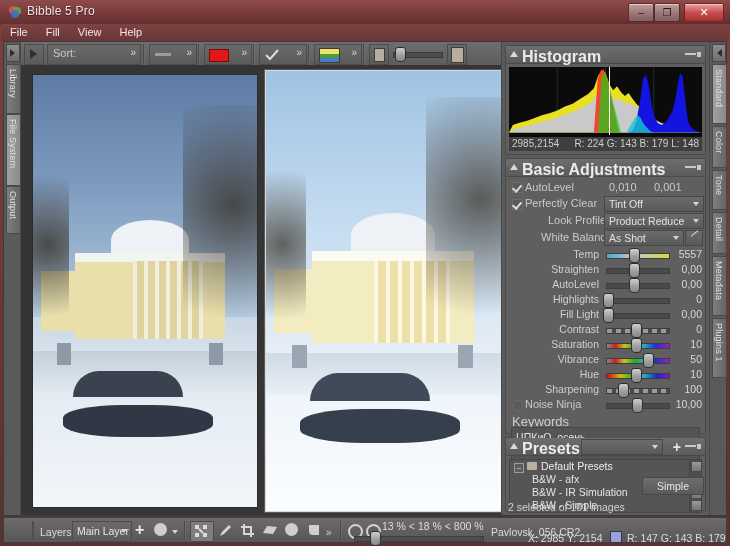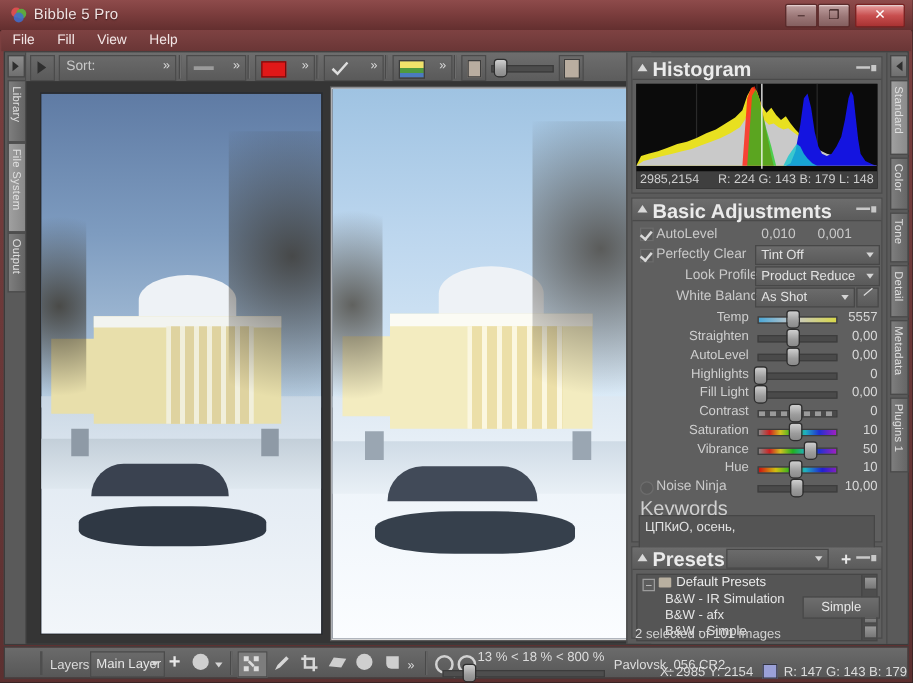--- a/index.html
+++ b/index.html
@@ -117,21 +117,21 @@
   .combo{position:absolute;height:14px;background:linear-gradient(180deg,#6b6b6b,#5a5a5a);
          border:1px solid #474747;color:#e2e2e2;font-size:10.5px;}
   .combo .cv{position:absolute;left:4px;top:1px;text-align:center;}
   .combo .ca{position:absolute;right:4px;top:5px;border-top:4px solid #d5d5d5;
         border-left:3px solid transparent;border-right:3px solid transparent;}
   .picker{position:absolute;width:16px;height:14px;background:linear-gradient(180deg,#6b6b6b,#5a5a5a);
           border:1px solid #474747;}
   .picker:after{content:"";position:absolute;left:4px;top:2px;width:9px;height:1px;background:#dcdcdc;
           transform:rotate(-40deg);}
 
-  .kw-label{position:absolute;left:6px;top:0;font-size:16px;color:#cfcfcf;}
+  .kw-label{position:absolute;left:6px;top:0;font-size:13px;color:#cfcfcf;}
   #kwbox{position:absolute;left:5px;right:5px;top:13px;height:36px;background:#545454;
          border:1px solid #464646;color:#e2e2e2;font-size:10.5px;padding:3px 4px;box-sizing:border-box;}
 
   
   #presetlist{position:relative;margin:3px;height:52px;background:#555;border:1px solid #464646;
               overflow:hidden;}
   #presetlist .pr{height:13px;line-height:13px;font-size:10.5px;color:#e4e4e4;padding-left:22px;}
   #presetlist .pr.root{padding-left:6px;color:#ededed;}
   #presetlist .sb{position:absolute;right:0;top:0;bottom:0;width:11px;background:#4e4e4e;border-left:1px solid #444;}
   #presetlist .sb .b{position:absolute;left:1px;width:9px;height:9px;
@@ -400,20 +400,26 @@
                 <div class="slider" style="left:100px;width:62px;background:linear-gradient(90deg,#888 0%,#d02020 14%,#d0c020 28%,#20b020 44%,#20b0c0 60%,#2030d0 78%,#a020c0 100%);"></div>
                 <div class="knob" style="left:137px;"></div>
                 <span class="val">50</span>
               </div>
               <div class="row">
                 <span class="lbl" style="right:106px;">Hue</span>
                 <div class="slider" style="left:100px;width:62px;background:linear-gradient(90deg,#d01010,#d0c010 22%,#20b020 42%,#20b0c0 60%,#2020d0 82%,#8020c0 100%);"></div>
                 <div class="knob" style="left:125px;"></div>
                 <span class="val">10</span>
               </div>
+              <div class="row">
+                <span class="lbl" style="right:106px;">Sharpening</span>
+                <div class="slider" style="left:100px;width:62px;background:repeating-linear-gradient(90deg,#9a9a9a 0 5px,#4a4a4a 5px 9px);"></div>
+                <div class="knob" style="left:112px;"></div>
+                <span class="val">100</span>
+              </div>
             </div>
 
           <div class="row" style="height:16px;">
             <div class="chk radio" style="left:6px;top:3px;"></div>
             <span style="position:absolute;left:19px;top:1px;">Noise Ninja</span>
             <div class="slider" style="left:100px;width:62px;"></div>
             <div class="knob" style="left:126px;"></div>
             <span class="val" style="top:1px;">10,00</span>
           </div>
 
@@ -434,22 +440,22 @@
           </div>
           <div style="position:absolute;right:24px;top:3px;color:#e8e8e8;font-size:14px;line-height:12px;font-weight:bold;">+</div>
           <div class="pinicon"></div>
         </div>
         <div id="presetlist">
           <div class="pr root" style="position:relative;">
             <span class="expander">–</span>
             <span class="folder"></span>
             <span style="position:absolute;left:31px;top:0;">Default Presets</span>
           </div>
+          <div class="pr">B&amp;W - afx</div>
           <div class="pr">B&amp;W - IR Simulation</div>
-          <div class="pr">B&amp;W - afx</div>
           <div class="pr">B&amp;W - Simple</div>
           <div class="sb">
             <div class="b" style="top:1px;"></div>
             <div class="b" style="top:28px;"></div>
             <div class="b" style="bottom:1px;"></div>
           </div>
         </div>
       </div>
 
       <div id="managebtn" style="bottom:20px;">Simple</div>

